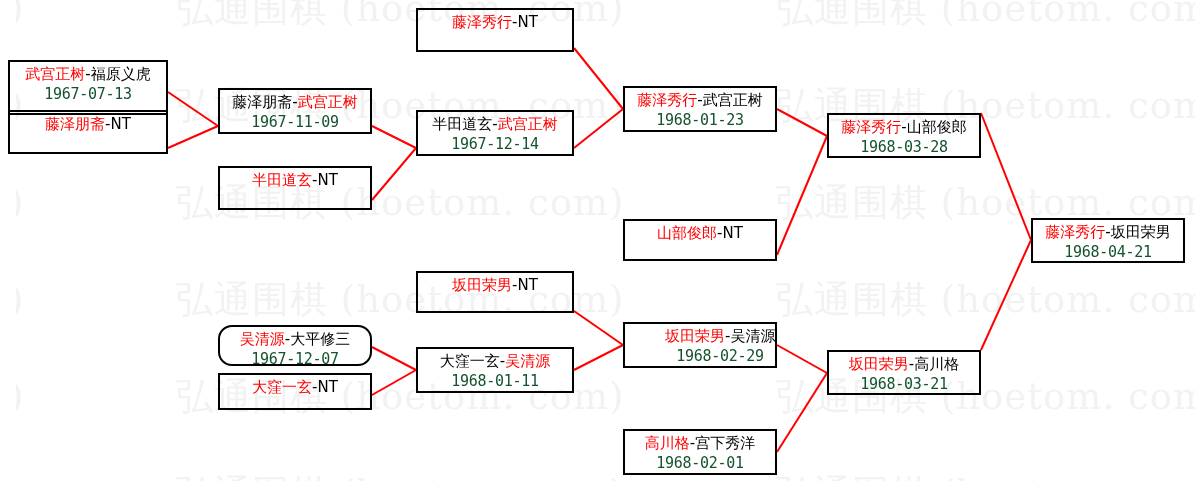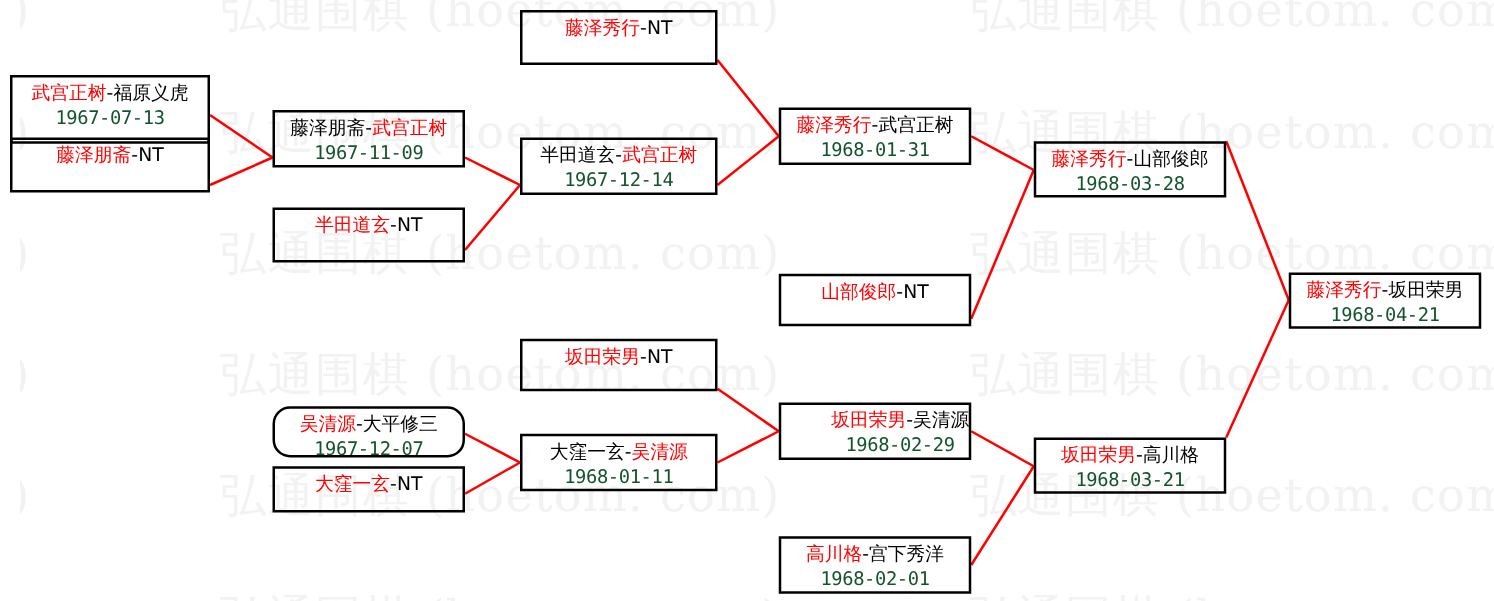--- a/index.html
+++ b/index.html
@@ -168,21 +168,21 @@
     <div class="match-players">
       <span class="pl">半田道玄</span><span class="sep">-</span><span class="pw">武宫正树</span>
     </div>
     <div class="match-date">1967-12-14</div>
   </div>
 
   <div class="match-box" style="left:623px; top:86px; width:154px; height:46px;">
     <div class="match-players">
       <span class="pw">藤泽秀行</span><span class="sep">-</span><span class="pl">武宫正树</span>
     </div>
-    <div class="match-date">1968-01-31</div>
+    <div class="match-date">1968-01-23</div>
   </div>
 
   <div class="match-box" style="left:827px; top:113px; width:154px; height:45px;">
     <div class="match-players">
       <span class="pw">藤泽秀行</span><span class="sep">-</span><span class="pl">山部俊郎</span>
     </div>
     <div class="match-date">1968-03-28</div>
   </div>
 
   <div class="match-box" style="left:1031px; top:218px; width:154px; height:45px;">

